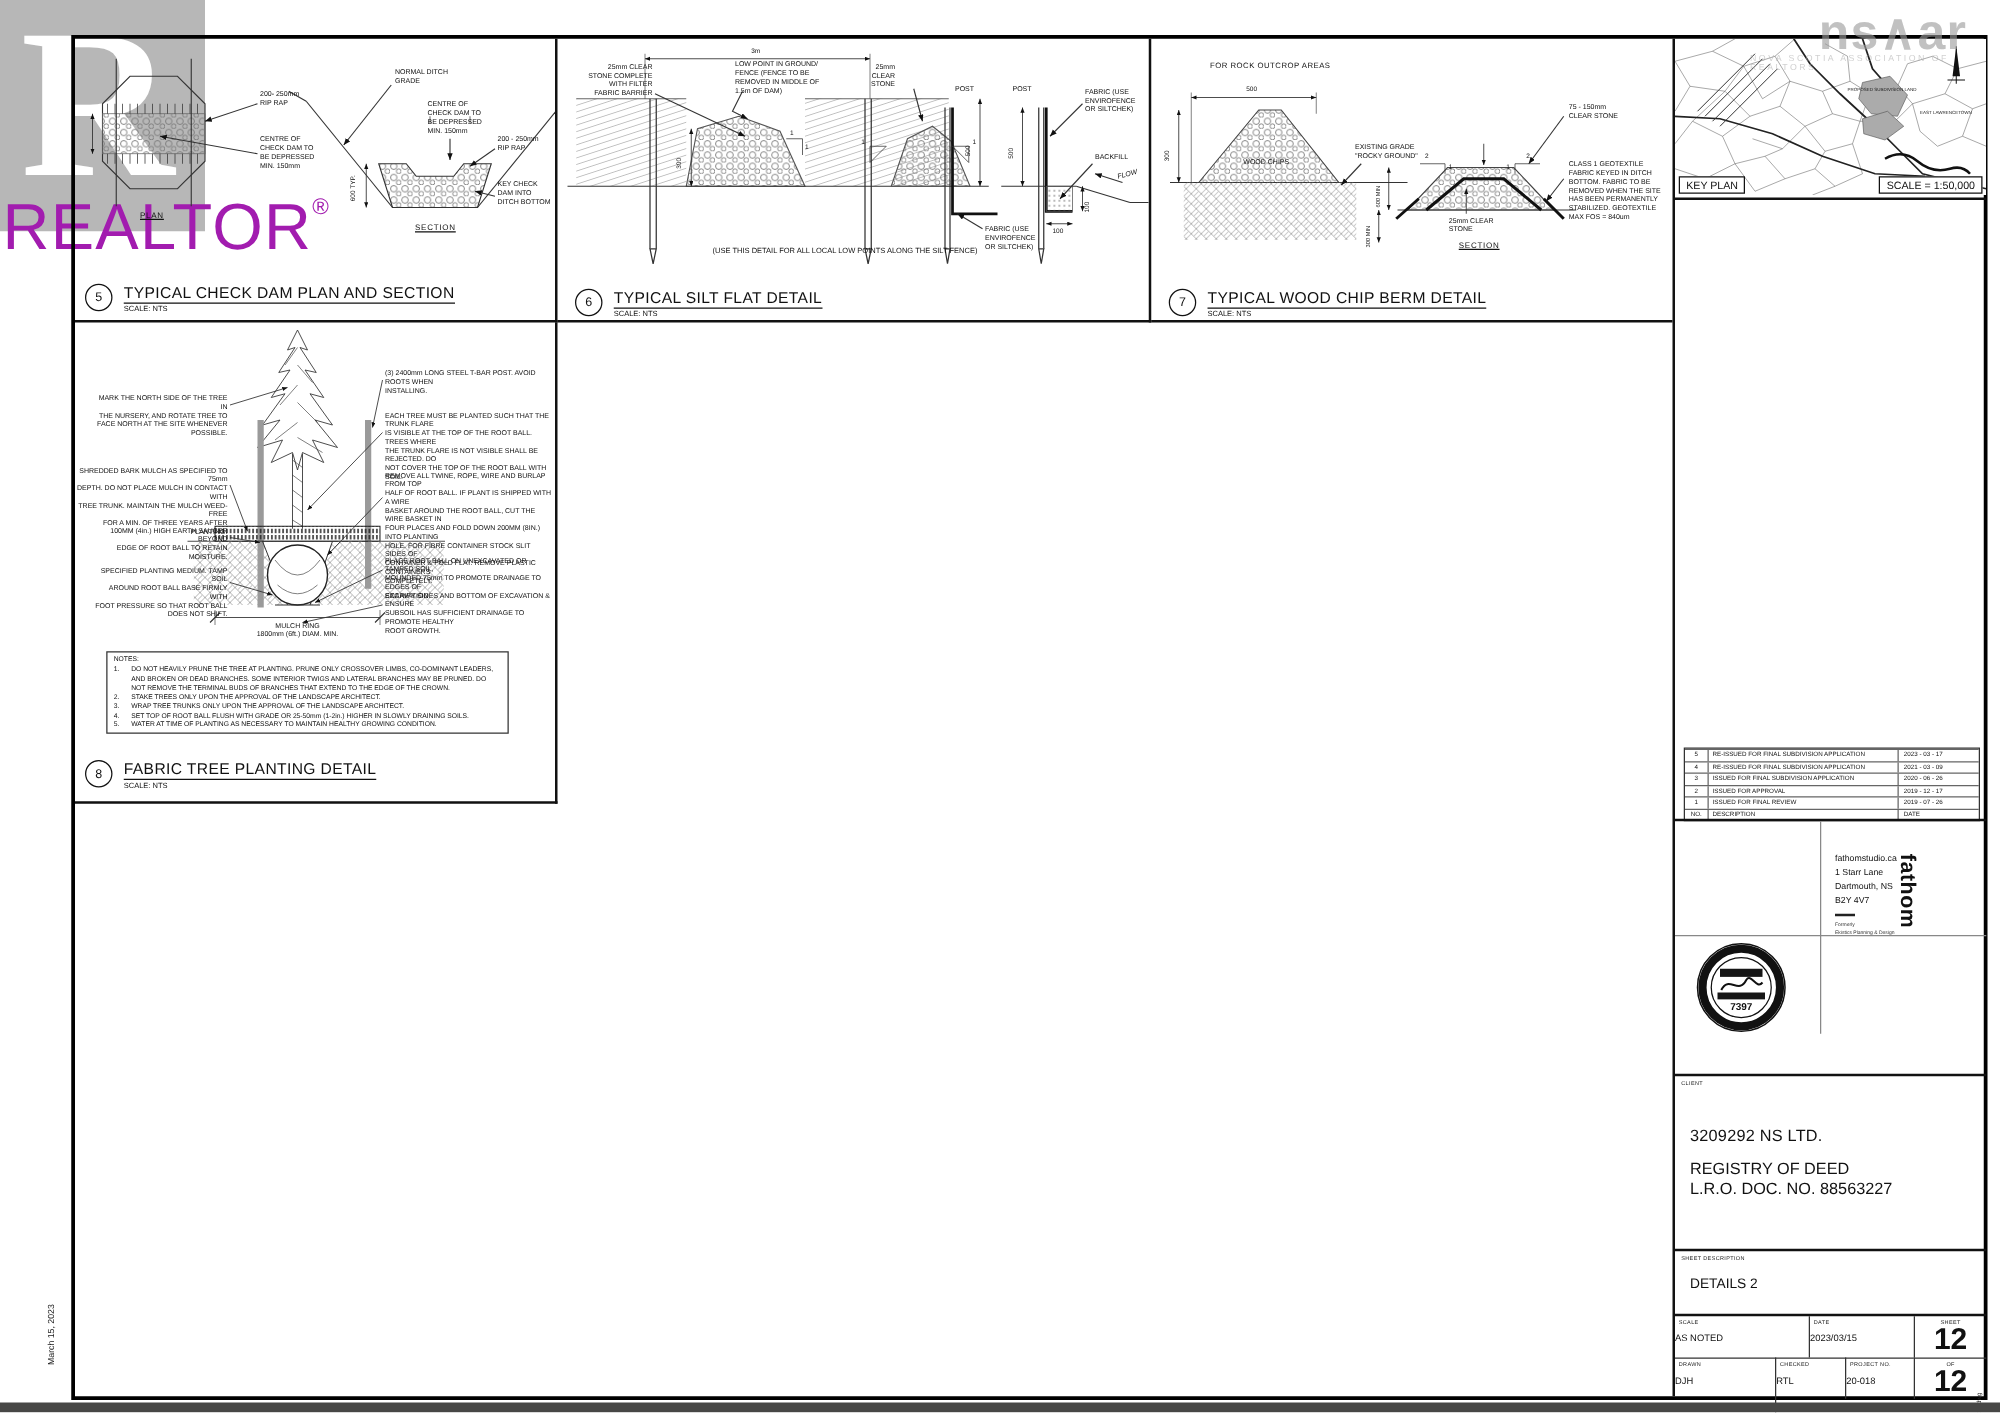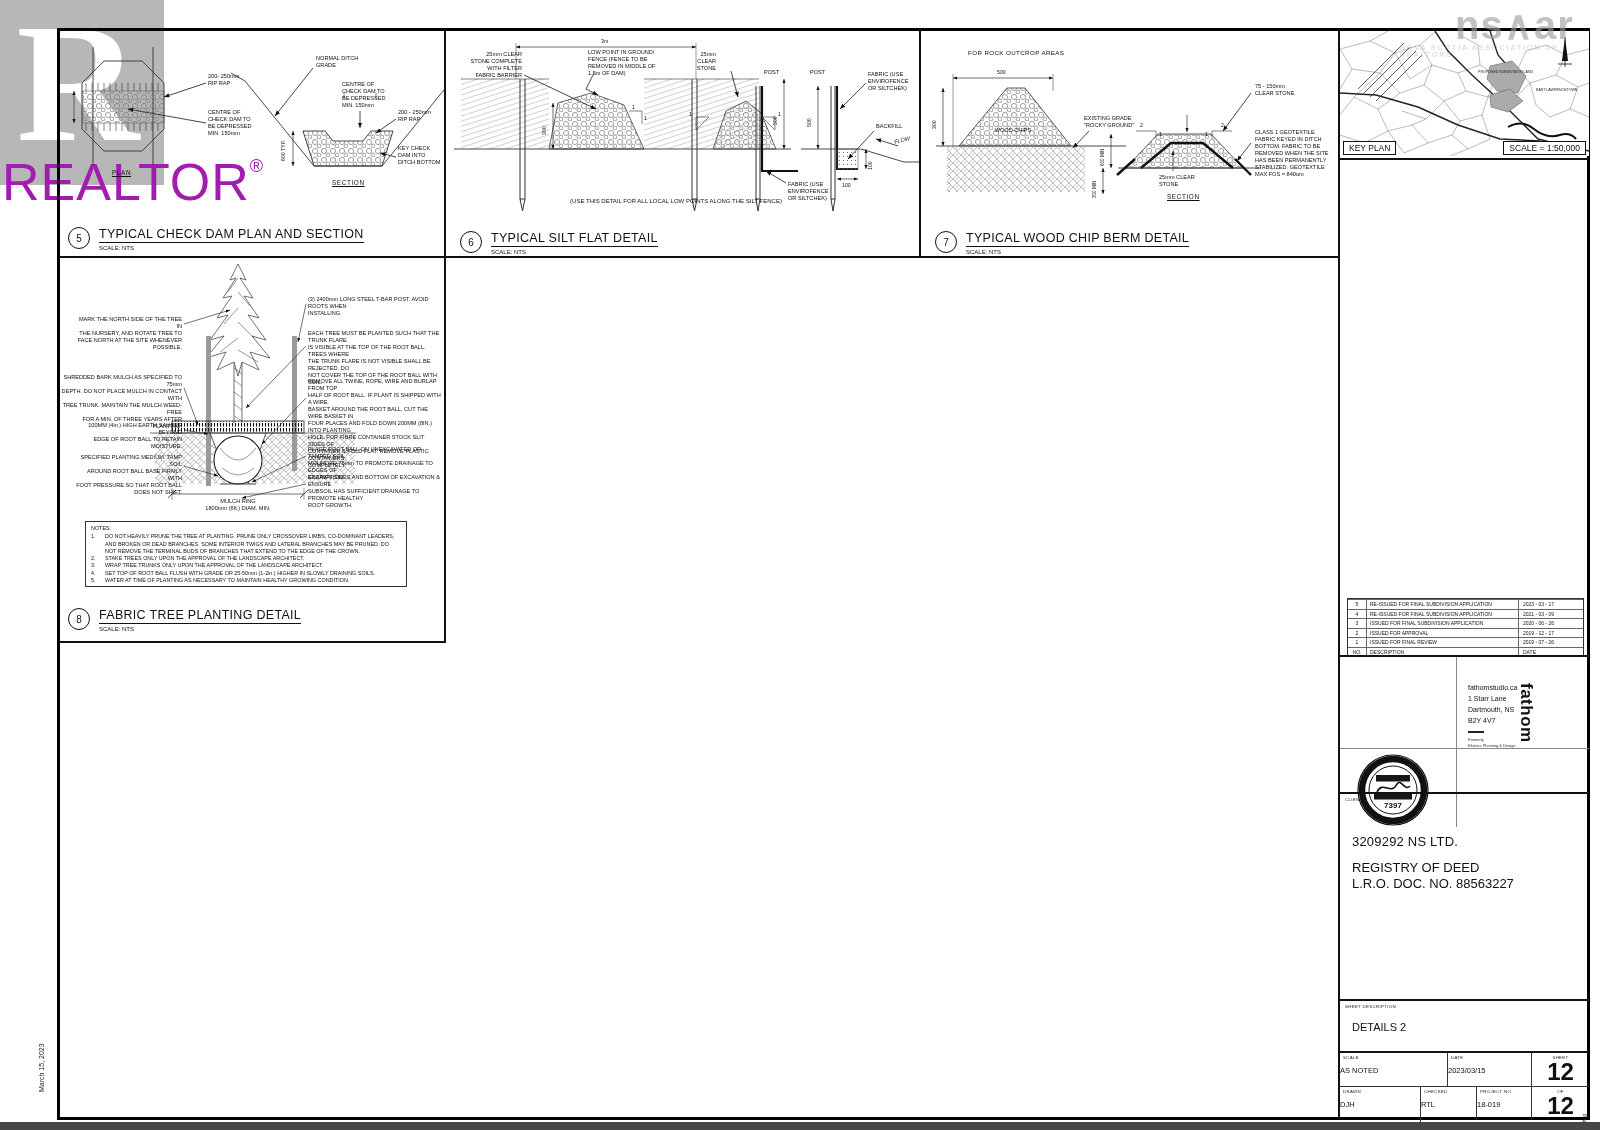--- a/index.html
+++ b/index.html
@@ -62,21 +62,21 @@
   .firm{top:624px;height:172px;}
   .firm-vline{position:absolute;left:116px;top:0;bottom:0;border-left:.8px solid #888;}
   .firm-hline{position:absolute;left:0;right:0;top:91px;border-top:.8px solid #888;}
   .addr{position:absolute;left:128px;top:26px;font-size:7px;line-height:1.55;}
   .addr-dash{position:absolute;left:128px;top:74px;width:16px;height:2.4px;background:#222;}
   .formerly{position:absolute;left:128px;top:80px;font-size:4px;color:#333;line-height:1.5;}
   .fathom-logo{position:absolute;left:196px;top:26px;font-weight:bold;font-size:17px;letter-spacing:.5px;
                transform:rotate(90deg);transform-origin:left top;}
   .stamp{position:absolute;left:16px;top:96px;}
   .tb-label{position:absolute;font-size:4.4px;color:#222;letter-spacing:.3px;}
-  .client{top:761px;height:114px;padding-left:12px;}
+  .client{top:828px;height:114px;padding-left:12px;}
   .client-name{position:absolute;left:12px;top:40px;font-size:13px;letter-spacing:.2px;}
   .client-l2{position:absolute;left:12px;top:66px;font-size:13px;}
   .client-l3{position:absolute;left:12px;top:82px;font-size:13px;}
   .project{top:918px;height:50px;}
   .proj-name{position:absolute;left:12px;top:18px;font-size:11.5px;}
   .proj-loc{position:absolute;left:12px;top:40px;font-size:5.8px;}
   .sheetdesc{top:968px;height:52px;padding-left:20px;}
   .sd-name{position:absolute;left:12px;top:20px;font-size:11px;}
   
   .bgrid{top:1020px;height:66px;}
@@ -603,21 +603,21 @@
         <div class="bcell nl" style="left:0;top:33px;width:80px;height:33px;">
           <span class="tb-label" style="left:3px;top:2px;">DRAWN</span>
           <div class="bval">DJH</div>
         </div>
         <div class="bcell" style="left:80px;top:33px;width:56px;height:46px;">
           <span class="tb-label" style="left:3px;top:2px;">CHECKED</span>
           <div class="bval">RTL</div>
         </div>
         <div class="bcell" style="left:136px;top:33px;width:55px;height:33px;">
           <span class="tb-label" style="left:3px;top:2px;">PROJECT NO.</span>
-          <div class="bval">18-019</div>
+          <div class="bval">20-018</div>
         </div>
         <div class="bcell" style="left:191px;top:33px;width:58px;height:33px;">
           <span class="tb-label" style="left:0;right:0;top:2px;text-align:center;">OF</span>
           <div class="bbig" style="top:7px;">12</div>
         </div>
       </div>
 
       <div class="edge-note">DATE: 2023/03/15      FILE: N:\Breaker Point\BASE_2023-03-14.dwg</div>
     </div>
   </div>

